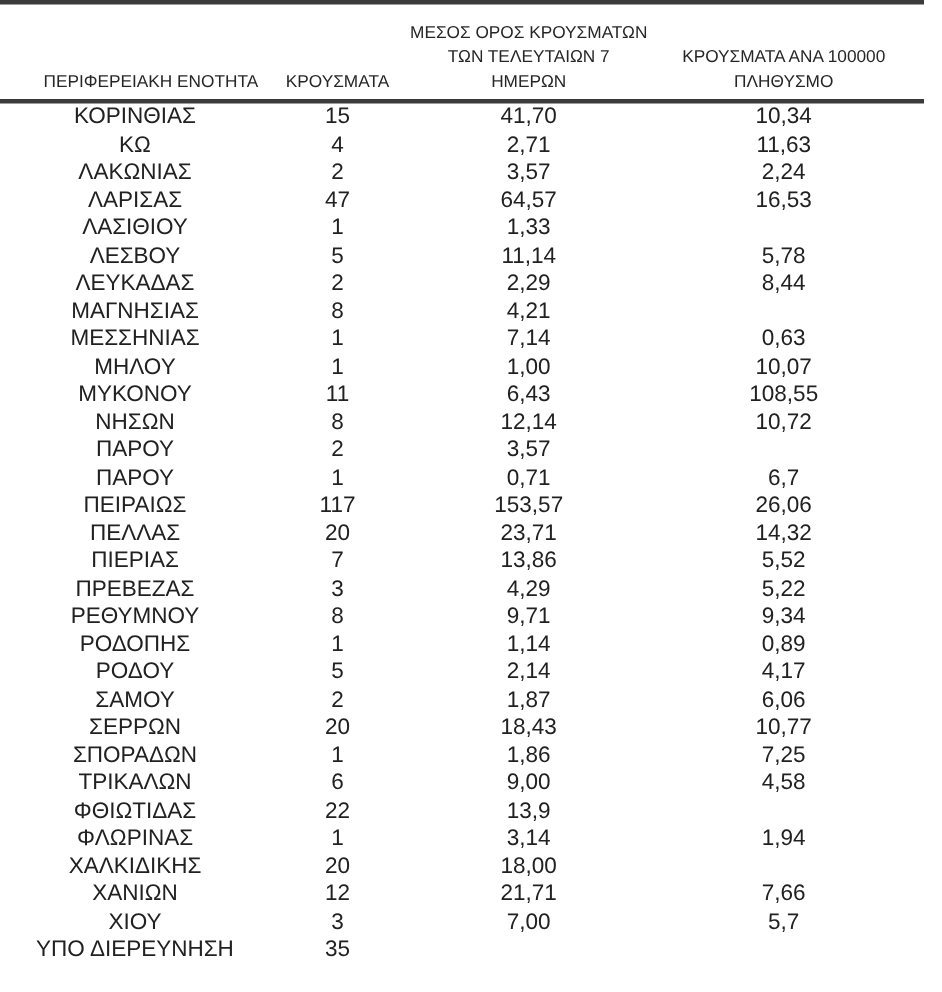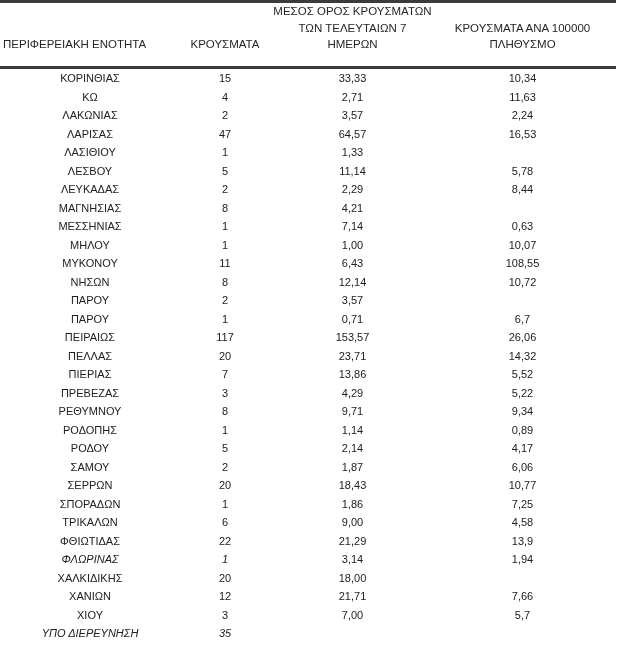--- a/index.html
+++ b/index.html
@@ -36,48 +36,48 @@
     left: 0;
     height: 63px;
     align-items: end;
     font-size: 11.5px;
     line-height: 16.5px;
     color: #262626;
   }
   .hcell {
     text-align: center;
     white-space: pre-line;
-    padding-bottom: 15px;
+    padding-bottom: 3px;
   }
   .hcell.h-region {
     text-align: left;
     padding-left: 3px;
     white-space: nowrap;
+    margin-left: 26px;
   }
 
   .tbody {
     position: absolute;
     top: 69px;
     left: 0;
     width: 628px;
   }
   .trow {
     height: 18.5px;
     align-items: center;
-    font-size: 11px;
+    font-size: 15px;
     line-height: 18.5px;
     color: #212121;
   }
   .tcell {
     text-align: center;
     white-space: nowrap;
   }
   .trow.italic .cell-region,
   .trow.italic .cell-cases {
-    font-style: italic;
   }
 </style>
 </head>
 <body>
 
 <div class="page">
 
   <div class="rule top-rule"></div>
 
   <div class="grid-row header-row">
@@ -89,21 +89,21 @@
     <div class="hcell h-per100k">ΚΡΟΥΣΜΑΤΑ ΑΝΑ 100000
 ΠΛΗΘΥΣΜΟ</div>
   </div>
 
   <div class="rule header-rule"></div>
 
   <div class="tbody">
       <div class="grid-row trow">
     <div class="tcell cell-region">ΚΟΡΙΝΘΙΑΣ</div>
     <div class="tcell cell-cases">15</div>
-    <div class="tcell cell-avg7">33,33</div>
+    <div class="tcell cell-avg7">41,70</div>
     <div class="tcell cell-per100k">10,34</div>
   </div>
       <div class="grid-row trow">
     <div class="tcell cell-region">ΚΩ</div>
     <div class="tcell cell-cases">4</div>
     <div class="tcell cell-avg7">2,71</div>
     <div class="tcell cell-per100k">11,63</div>
   </div>
       <div class="grid-row trow">
     <div class="tcell cell-region">ΛΑΚΩΝΙΑΣ</div>
@@ -236,21 +236,20 @@
   </div>
       <div class="grid-row trow">
     <div class="tcell cell-region">ΤΡΙΚΑΛΩΝ</div>
     <div class="tcell cell-cases">6</div>
     <div class="tcell cell-avg7">9,00</div>
     <div class="tcell cell-per100k">4,58</div>
   </div>
       <div class="grid-row trow">
     <div class="tcell cell-region">ΦΘΙΩΤΙΔΑΣ</div>
     <div class="tcell cell-cases">22</div>
-    <div class="tcell cell-avg7">21,29</div>
     <div class="tcell cell-per100k">13,9</div>
   </div>
       <div class="grid-row trow italic">
     <div class="tcell cell-region">ΦΛΩΡΙΝΑΣ</div>
     <div class="tcell cell-cases">1</div>
     <div class="tcell cell-avg7">3,14</div>
     <div class="tcell cell-per100k">1,94</div>
   </div>
       <div class="grid-row trow">
     <div class="tcell cell-region">ΧΑΛΚΙΔΙΚΗΣ</div>

